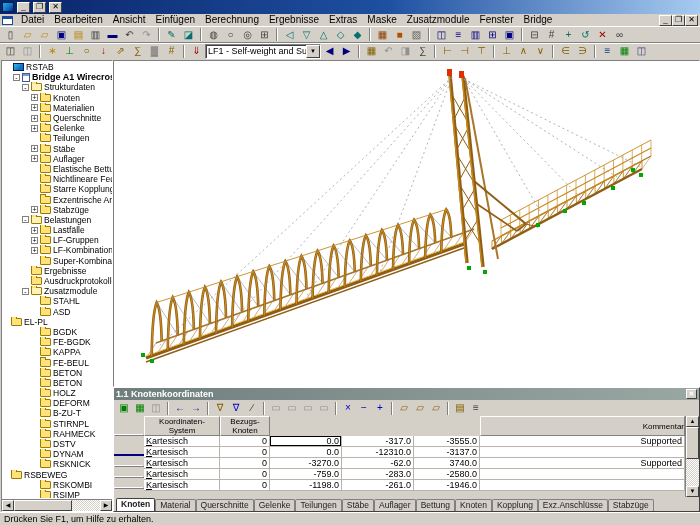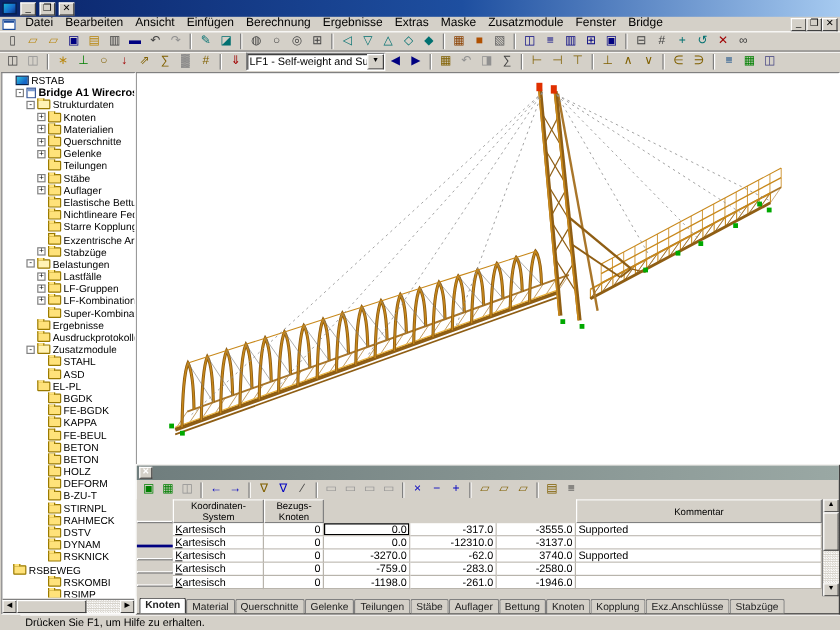--- a/index.html
+++ b/index.html
@@ -69,31 +69,31 @@
   .thg .gl{height:10px;background:#D4D0C8;border:1px solid;border-color:#fff #808080 #808080 #fff;}
   .thg .gs{display:flex;height:10px;}
   .thg .gs .th{height:10px;}
   .trowd{display:flex;height:11px;font-size:9px;}
   .cell{border-right:1px solid #b8b4ac;border-bottom:1px solid #b8b4ac;background:#fff;white-space:nowrap;overflow:hidden;flex:none;padding:0 2px;line-height:10px;}
   .gut{background:#D4D0C8;border:1px solid;border-color:#fff #808080 #808080 #fff;text-align:center;padding:0;font-size:8.5px;}
   .gut.sel{background:#000080;color:#fff;border-color:#000080;}
   .num{text-align:right;}
   .sys::first-letter{text-decoration:underline;}
   .focuscell{box-shadow:inset 0 0 0 1px #000;}
-  .c1{width:30px;margin-top:18px;}.c2{width:76px;}.c3{width:50px;}.c4{width:72px;}.c5{width:72px;}.c6{width:66px;}.c7{flex:1;}
+  .c1{width:30px;margin-top:18px;}.c2{width:76px;}.c3{width:50px;}.c4{width:72px;}.c5{width:72px;}.c6{width:66px;}.c7{flex:1;text-align:right;}
   .vscroll{width:14px;flex:none;background:#D4D0C8;display:flex;flex-direction:column;border-left:1px solid #808080;}
   .vscroll .sbtn{width:13px;}
   .vtrack{flex:1;background:repeating-conic-gradient(#fff 0 25%,#d4d0c8 0 50%) 0 0/2px 2px;position:relative;}
   .vthumb{position:absolute;left:0;right:0;top:0;height:55%;background:#D4D0C8;border:1px solid;border-color:#fff #404040 #404040 #fff;}
   .ttabs{height:14px;display:flex;align-items:flex-end;padding:1px 2px 0 2px;flex:none;gap:0;}
   .tab{height:12px;padding:0 4px;font-size:8.5px;line-height:11px;background:#D4D0C8;border:1px solid #808080;border-bottom:none;border-radius:2px 2px 0 0;white-space:nowrap;color:#222;}
   .tab.active{background:#fff;font-weight:bold;height:13px;border-color:#404040;position:relative;z-index:2;}
 
   
-  .statusbar{height:13px;border-top:1px solid #fff;display:flex;align-items:center;padding:0 4px;font-size:9px;background:#D4D0C8;margin-left:17px;}
+  .statusbar{height:13px;border-top:1px solid #fff;display:flex;align-items:center;padding:0 4px;font-size:9px;background:#D4D0C8;}
 </style>
 </head>
 <body>
 
 <div>
 
   <div class="titlebar">
     <div class="appico"></div>
     <div class="winbtn">_</div>
     <div class="winbtn">❐</div>
@@ -332,21 +332,21 @@
             <div class="trow" style="padding-left: 29px;">
               <span class="exp none"></span>
               <span class="t-ico f"></span>
               <span class="tlabel">STAHL</span>
             </div>
             <div class="trow" style="padding-left: 29px;">
               <span class="exp none"></span>
               <span class="t-ico f"></span>
               <span class="tlabel">ASD</span>
             </div>
-            <div class="trow" style=" margin-left: 20px;">
+            <div class="trow" style="">
               <span class="exp none"></span>
               <span class="t-ico f"></span>
               <span class="tlabel">EL-PL</span>
             </div>
             <div class="trow" style="padding-left: 29px;">
               <span class="exp none"></span>
               <span class="t-ico f"></span>
               <span class="tlabel">BGDK</span>
             </div>
             <div class="trow" style="padding-left: 29px;">
@@ -679,20 +679,21 @@
             <rect x="449" y="148" width="4" height="4" fill="#00A800"></rect>
             <rect x="468" y="140" width="4" height="4" fill="#00A800"></rect>
             <rect x="497" y="125" width="4" height="4" fill="#00A800"></rect>
             <rect x="517" y="107" width="4" height="4" fill="#00A800"></rect>
             <rect x="525" y="112" width="4" height="4" fill="#00A800"></rect>
           </svg>
       </div>
 
       <div class="tablepanel">
         <div class="ttitle">
+          <span class="tt">1.1 Knotenkoordinaten</span>
           <div class="winbtn">✕</div>
         </div>
         <div class="ttoolbar" id="table-toolbar-icons">
             <div class="tbtn" style="color: rgb(0, 128, 0);">▣</div>
             <div class="tbtn" style="color: rgb(0, 128, 0);">▦</div>
             <div class="tbtn" style="color: rgb(144, 144, 144);">◫</div>
             <div class="sep"></div>
             <div class="tbtn" style="color: rgb(0, 0, 192);">←</div>
             <div class="tbtn" style="color: rgb(0, 0, 192);">→</div>
             <div class="sep"></div>

